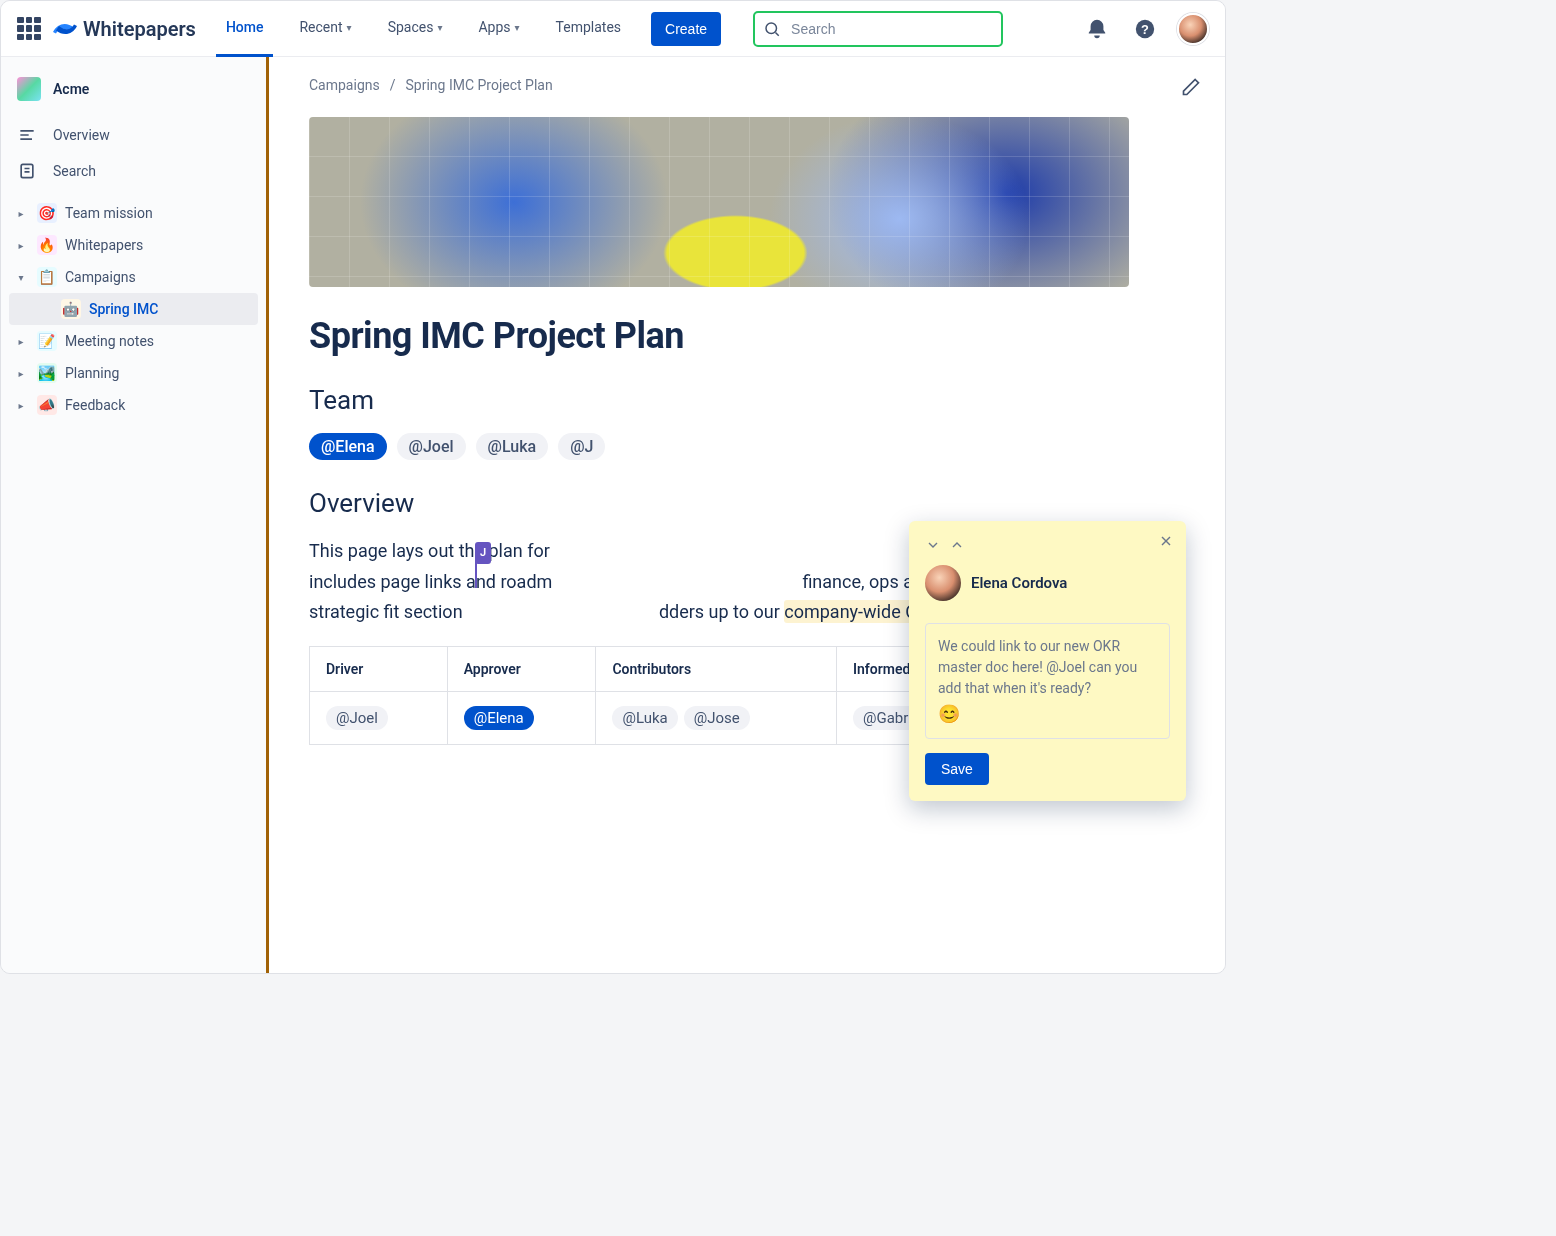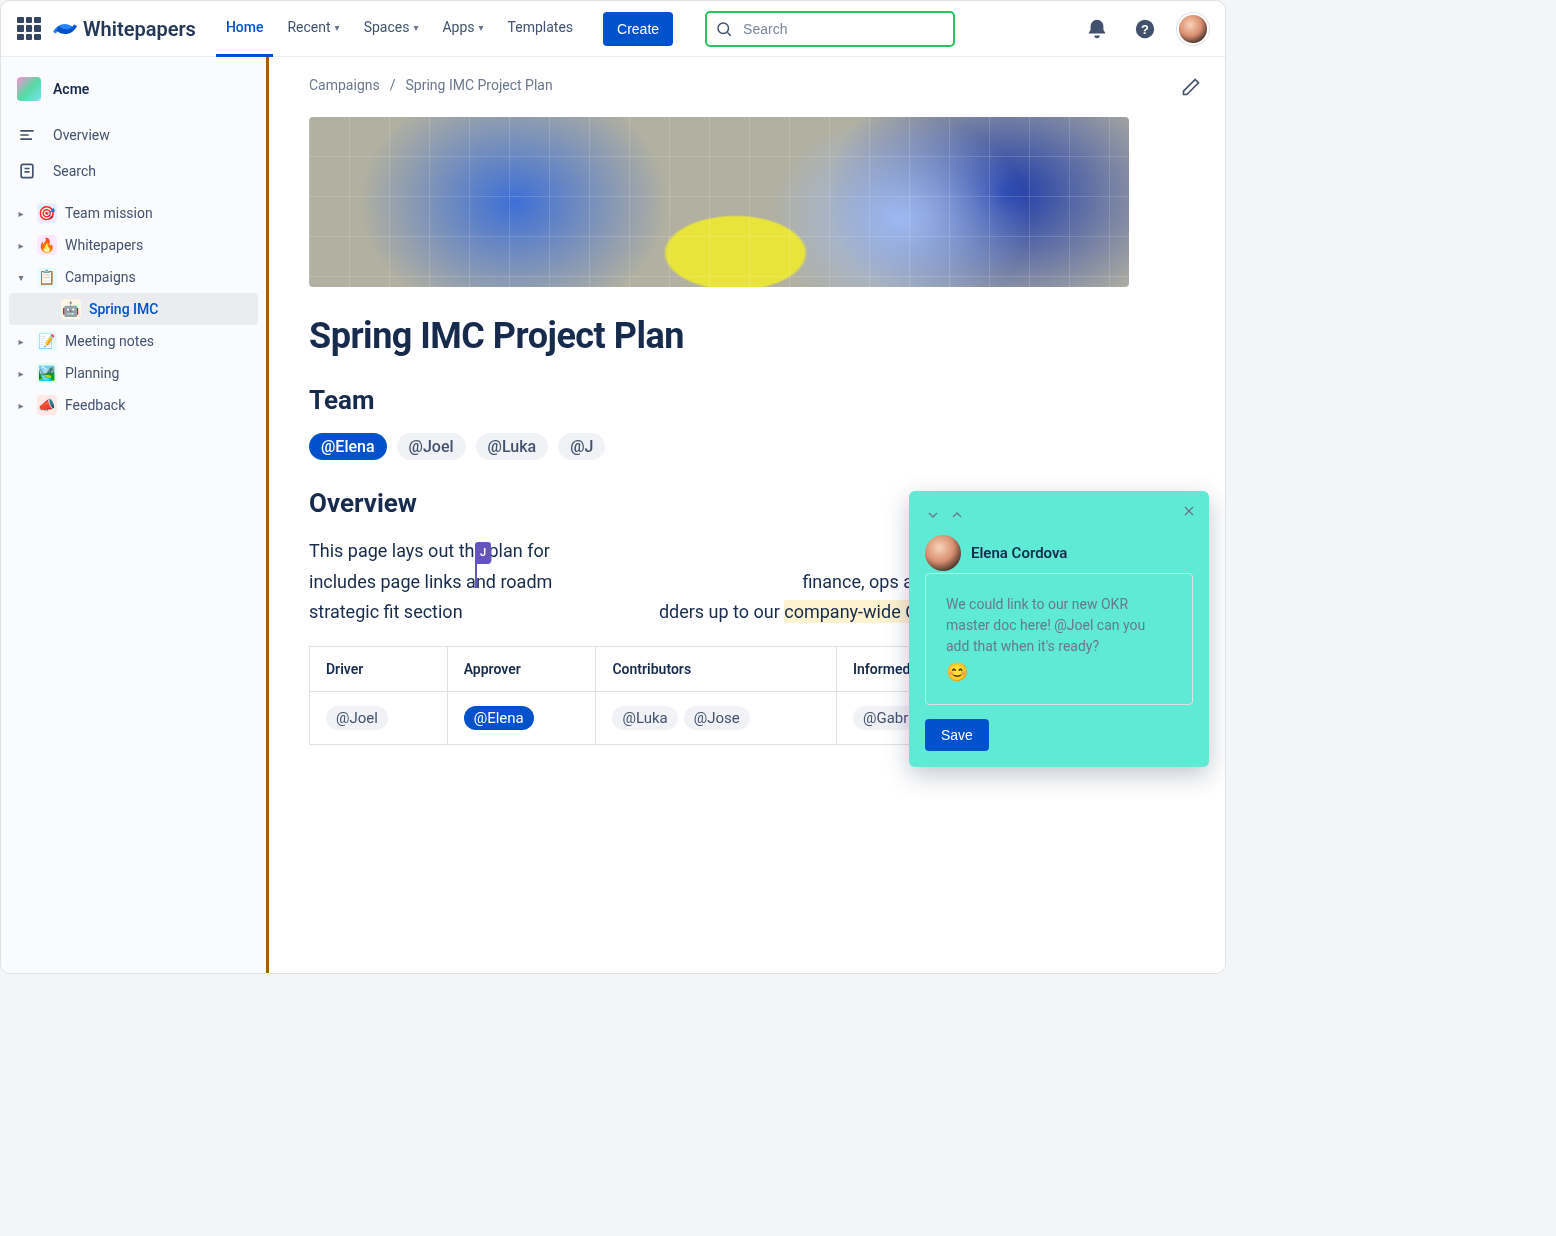--- a/index.html
+++ b/index.html
@@ -20,21 +20,21 @@
   display: flex;
   align-items: center;
   padding: 0 16px;
   gap: 8px;
 }
 .app-switcher { width: 24px; height: 24px; display: grid; grid-template-columns: repeat(3,1fr); grid-template-rows: repeat(3,1fr); gap:2px; cursor:pointer;}
 .app-switcher span { background:#344563; border-radius:1px; }
 .logo-group { display:flex; align-items:center; gap:6px; cursor:pointer; margin-left:4px; margin-right:12px;}
 .logo-icon { width:24px; height:24px; }
 .logo-text { font-size:20px; font-weight:600; color:#253858; }
-.nav-items { display:flex; align-items:center; gap:4px; }
+.nav-items { display:flex; align-items:center; gap:16px; }
 .nav-item { padding:8px 10px; font-size:14px; color:#42526e; cursor:pointer; display:flex; align-items:center; gap:4px; border-bottom: 3px solid transparent; height:56px; }
 .nav-item.active { color:#0052cc; border-bottom-color:#0052cc; font-weight:500;}
 .chevron { font-size:10px; color:#6b778c; }
 .create-btn { background:#0052cc; color:#fff; border:none; border-radius:4px; padding:8px 14px; font-size:14px; font-weight:500; cursor:pointer; margin-left:12px; height:34px;}
 .search-wrap { margin-left:24px; flex:0 0 250px; position:relative; }
 .search-wrap input { width:100%; height:36px; border:2px solid #22c55e; border-radius:5px; padding:0 12px 0 36px; font-size:14px; background:#fff; color:#172b4d; }
 .search-wrap input::placeholder { color:#7a869a; }
 .search-icon-pos { position:absolute; left:10px; top:50%; transform:translateY(-50%); color:#42526e; }
 .topbar-right { margin-left:auto; display:flex; align-items:center; gap:16px; }
 .icon-btn { width:32px; height:32px; display:flex; align-items:center; justify-content:center; cursor:pointer; color:#42526e; border-radius:50%;}
@@ -61,43 +61,43 @@
   linear-gradient(90deg, rgba(255,255,255,0.15) 1px, transparent 1px) 0 0/40px 40px,
   linear-gradient(0deg, rgba(255,255,255,0.15) 1px, transparent 1px) 0 0/40px 40px,
   radial-gradient(ellipse 380px 200px at 52% 80%, #e9e43a 0%, #e9e43a 18%, transparent 19%),
   radial-gradient(ellipse 260px 210px at 72% 60%, #9db9f2 0%, transparent 50%),
   radial-gradient(ellipse 280px 220px at 25% 50%, #3d6fd6 0%, transparent 55%),
   radial-gradient(ellipse 300px 220px at 85% 45%, #1c3aa9 0%, transparent 60%),
   #b1b0a1;
   position:relative;
 }
 h1.page-title { font-size:36px; font-weight:700; color:#172b4d; margin-top:28px; letter-spacing:-0.5px;}
-h2.sect { font-size:26px; font-weight:700; color:#172b4d; margin-top:28px; }
+h2.sect { font-size:26px; font-weight:400; color:#172b4d; margin-top:28px; }
 .mentions { margin-top:18px; display:flex; gap:10px; flex-wrap:wrap; }
 .mention { background:#f1f2f6; color:#42526e; padding:4px 12px; border-radius:14px; font-size:16px; font-weight:500;}
 .mention.me { background:#0052cc; color:#fff; }
 .body-text { font-size:18px; line-height:1.7; margin-top:18px; color:#172b4d; }
 .hl { background:#fdf3d1; border-radius:3px; padding:1px 0;}
 .cursor-j { display:inline-block; position:relative; width:0; }
 .cursor-j::before { content:""; position:absolute; left:-1px; top:-28px; width:2px; height:28px; background:#6554c0;}
 .cursor-j::after { content:"J"; position:absolute; left:-1px; top:-46px; background:#6554c0; color:#fff; font-size:11px; font-weight:600; padding:2px 5px; border-radius:3px; }
 .daci-table { width:100%; border-collapse:collapse; margin-top:18px; }
 .daci-table th, .daci-table td { border:1px solid #dfe1e6; padding:14px 16px; text-align:left; font-size:14px;margin-top:11px; }
 .daci-table th { font-weight:600; color:#172b4d; background:#fff; }
 .daci-table td { color:#42526e; }
 .pill { display:inline-block; background:#f1f2f6; color:#42526e; padding:3px 10px; border-radius:12px; font-size:15px; margin-right:6px; }
 .pill.me { background:#0052cc; color:#fff; }
 
-.popover { position:absolute; left:640px; top:434px; width:300px; background:#5eead4; border-radius:6px; box-shadow:0 8px 24px rgba(9,30,66,0.25); padding:16px; z-index:50; }
+.popover { position:absolute; left:640px; top:464px; width:277px; background:#fef9c3; border-radius:6px; box-shadow:0 8px 24px rgba(9,30,66,0.25); padding:16px; z-index:50; }
 .popover-nav { display:flex; gap:8px; color:#6b778c; font-size:14px; }
 .popover-close { position:absolute; right:12px; top:12px; color:#6b778c; cursor:pointer; font-size:16px;}
 .popover-user { display:flex; align-items:center; gap:10px; margin-top:12px; }
 .pop-avatar { width:36px; height:36px; border-radius:50%; background: radial-gradient(circle at 40% 35%, #f9d3b8 0%, #d98f6f 45%, #3a2a24 80%);}
 .popover-name { font-weight:600; font-size:15px; color:#172b4d;}
-.comment-box { margin-top:2px; border:1px solid #dfe1e6; border-radius:4px; padding:20px; font-size:14px; color:#6b778c; line-height:1.5; min-height:110px; }
+.comment-box { margin-top:22px; border:1px solid #dfe1e6; border-radius:4px; padding:12px; font-size:14px; color:#6b778c; line-height:1.5; min-height:110px; }
 .comment-box .emoji { font-size:18px; line-height:1; margin-top:6px; display:inline-block;}
 .popover-actions { display:flex; margin-top:14px; }
 .save-btn { background:#0052cc; color:#fff; border:none; border-radius:4px; padding:8px 16px; font-size:14px; font-weight:500; cursor:pointer; }
 svg { display:block; }
 </style>
 </head>
 <body>
 
 <div class="topbar">
   <div class="app-switcher">

